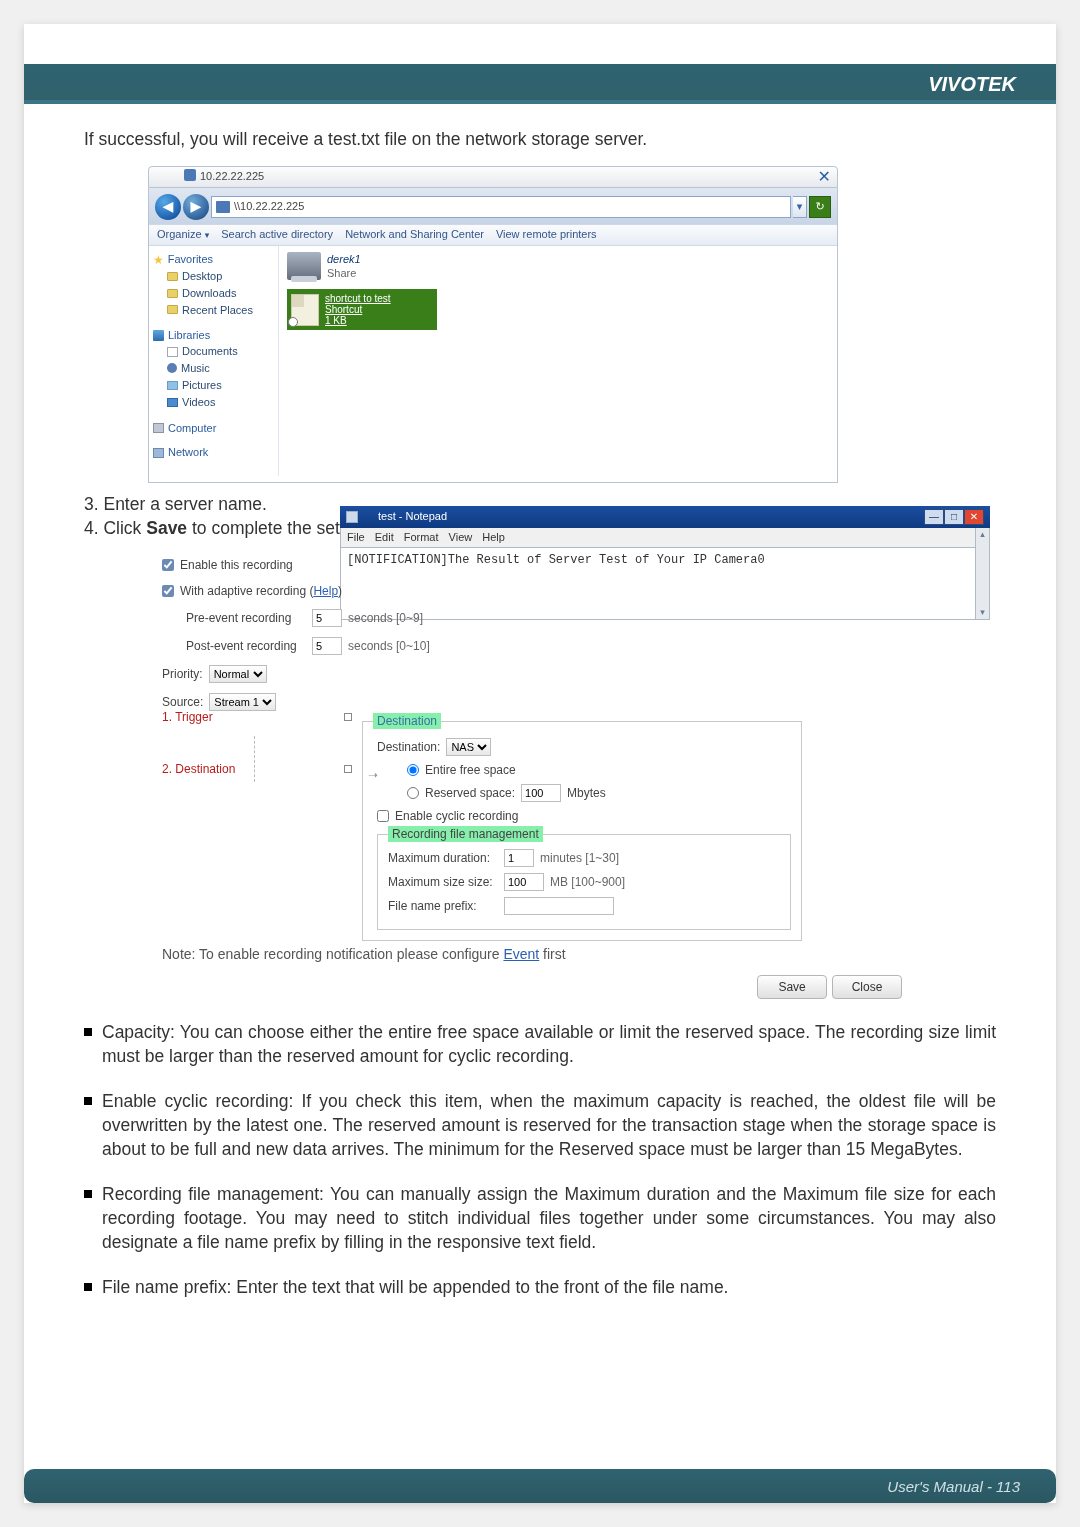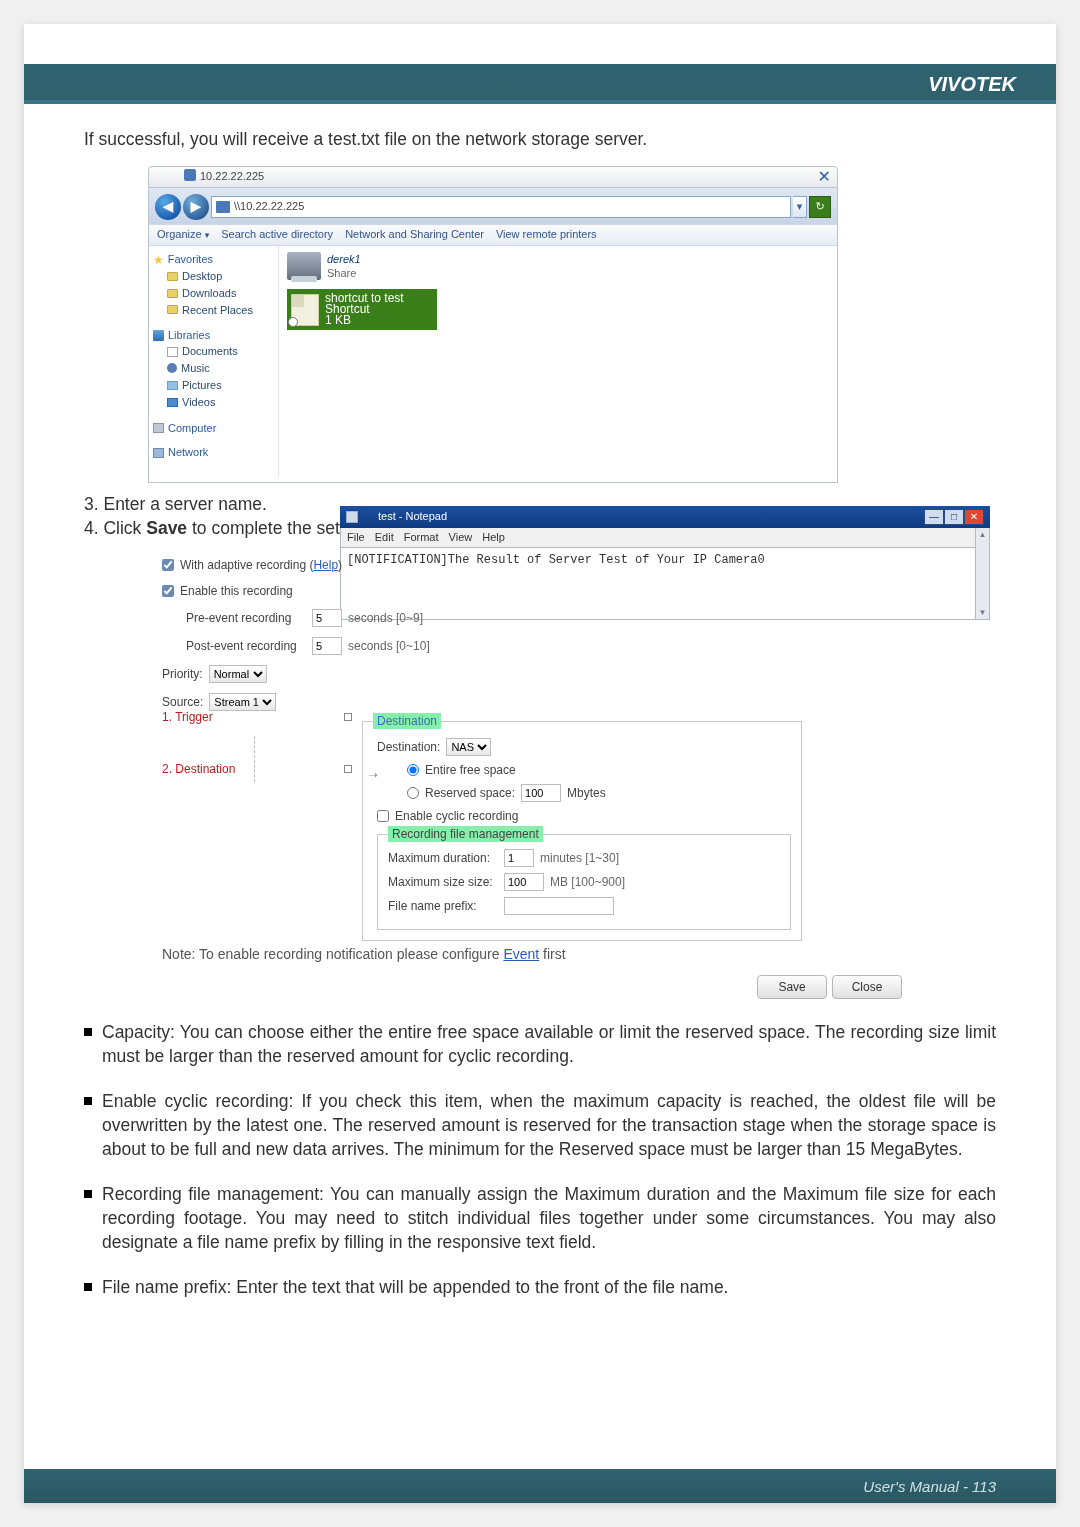--- a/index.html
+++ b/index.html
@@ -139,21 +139,21 @@
   .shortcut-tile{
     display:flex; gap:6px; align-items:center;
     background:#3a7e1a; color:#fff; padding:4px; width:150px;
     margin-bottom:6px;
   }
   .shortcut-thumb{
     width:28px;height:32px;background:#f2f0de;border:1px solid #cfc9a8;position:relative;
   }
   .shortcut-thumb:before{content:"";position:absolute;top:0;left:0;width:12px;height:12px;background:#dcd9c0;}
   .shortcut-arrow{position:absolute;bottom:-2px;left:-4px;width:10px;height:10px;background:#fff;border:1px solid #7a7a7a;border-radius:50%;}
-  .shortcut-labels{font-size:12px;line-height:11px;}
+  .shortcut-labels{font-size:10px;line-height:11px;text-decoration:underline;}
 
   
   .notepad {
     position:absolute;
     left: 256px;
     top: 340px;
     width: 650px;
     font-family: "Segoe UI", Arial, sans-serif;
   }
   .notepad-title{
@@ -251,21 +251,22 @@
     content:""; position:absolute; left:0; top:7px;
     width:8px; height:8px; background:#000;
   }
 
   .footer{
     position:absolute; bottom:0; left:0; right:0;
     height:34px;
     background:linear-gradient(#2f6370,#2a5762);
     color:#cfe0e5; font-style:italic; font-size:15px;
     display:flex; align-items:center; justify-content:flex-end;
-    padding-right:60px;
+    padding-right:36px;
+    border-radius:10px;
   }
 </style>
 </head>
 <body>
 
 <div class="page">
   <div class="teal-band">VIVOTEK</div>
 
   <div class="content">
     <div class="lead">If successful, you will receive a test.txt file on the network storage server.</div>
@@ -404,27 +405,27 @@
     <div class="step-list" style="margin-top:6px;">
       <div>3. Enter a server name.</div>
       <div>
         <span>4. Click </span><span class="bold">Save</span><span> to complete the settings and click </span><span class="bold">Close</span><span> to exit the page.</span>
       </div>
     </div>
 
     <div class="rec-form">
       <div class="rf-row">
         <input type="checkbox" class="rf-check" checked="" style="">
+        <span>Enable this recording</span>
+      </div>
+      <div class="rf-row">
+        <input type="checkbox" class="rf-check" checked="" style="">
         <span>
           <span>With adaptive recording (</span><span class="rf-link">Help</span><span>)</span>
         </span>
-      </div>
-      <div class="rf-row">
-        <input type="checkbox" class="rf-check" checked="" style="">
-        <span>Enable this recording</span>
       </div>
       <div class="rf-row indent">
         <span class="rf-label">Pre-event recording</span>
         <input class="rf-input" style="width: 30px;" value="5">
         <span class="rf-hint">seconds [0~9]</span>
       </div>
       <div class="rf-row indent">
         <span class="rf-label">Post-event recording</span>
         <input class="rf-input" style="width: 30px;" value="5">
         <span class="rf-hint">seconds [0~10]</span>

